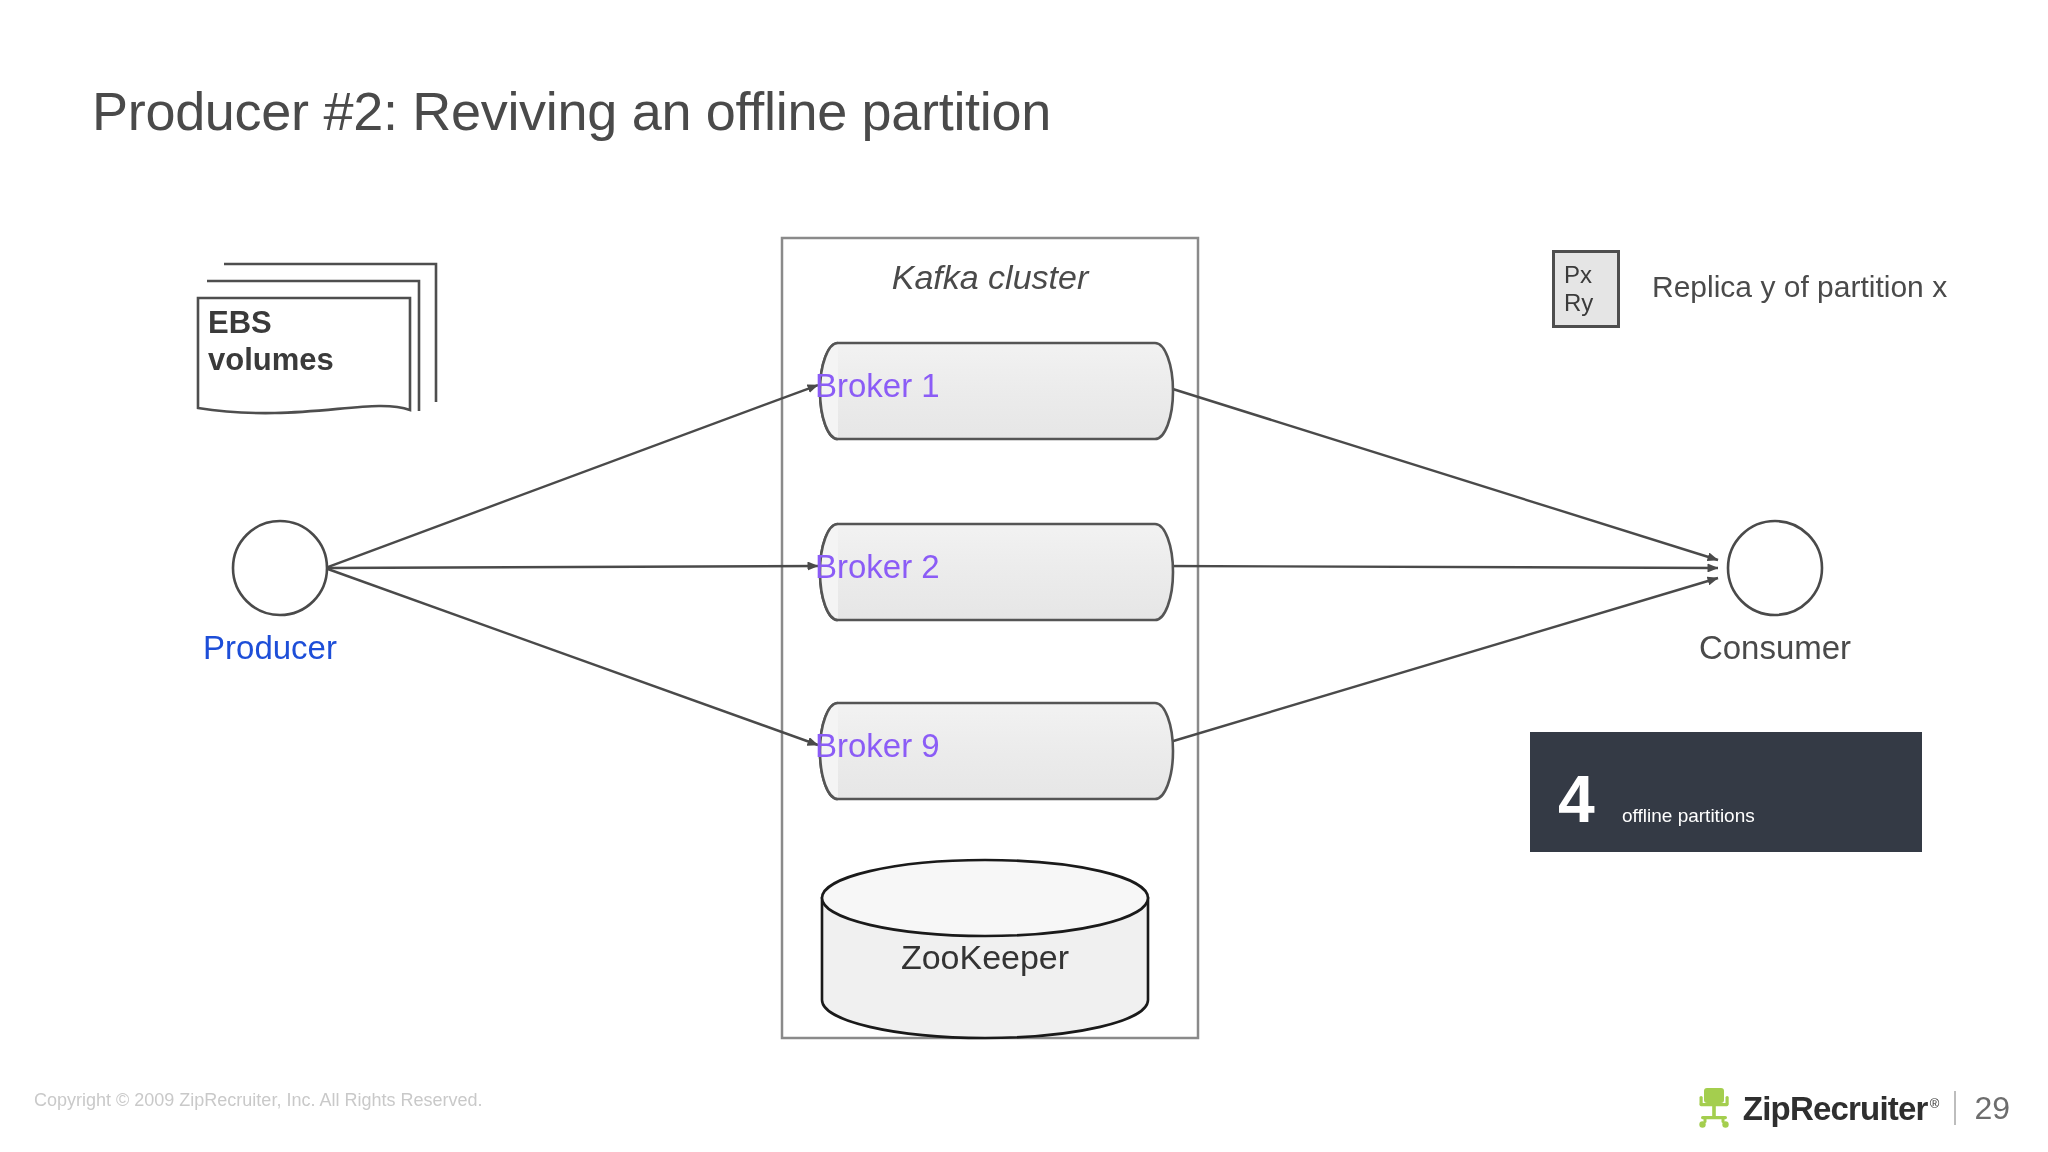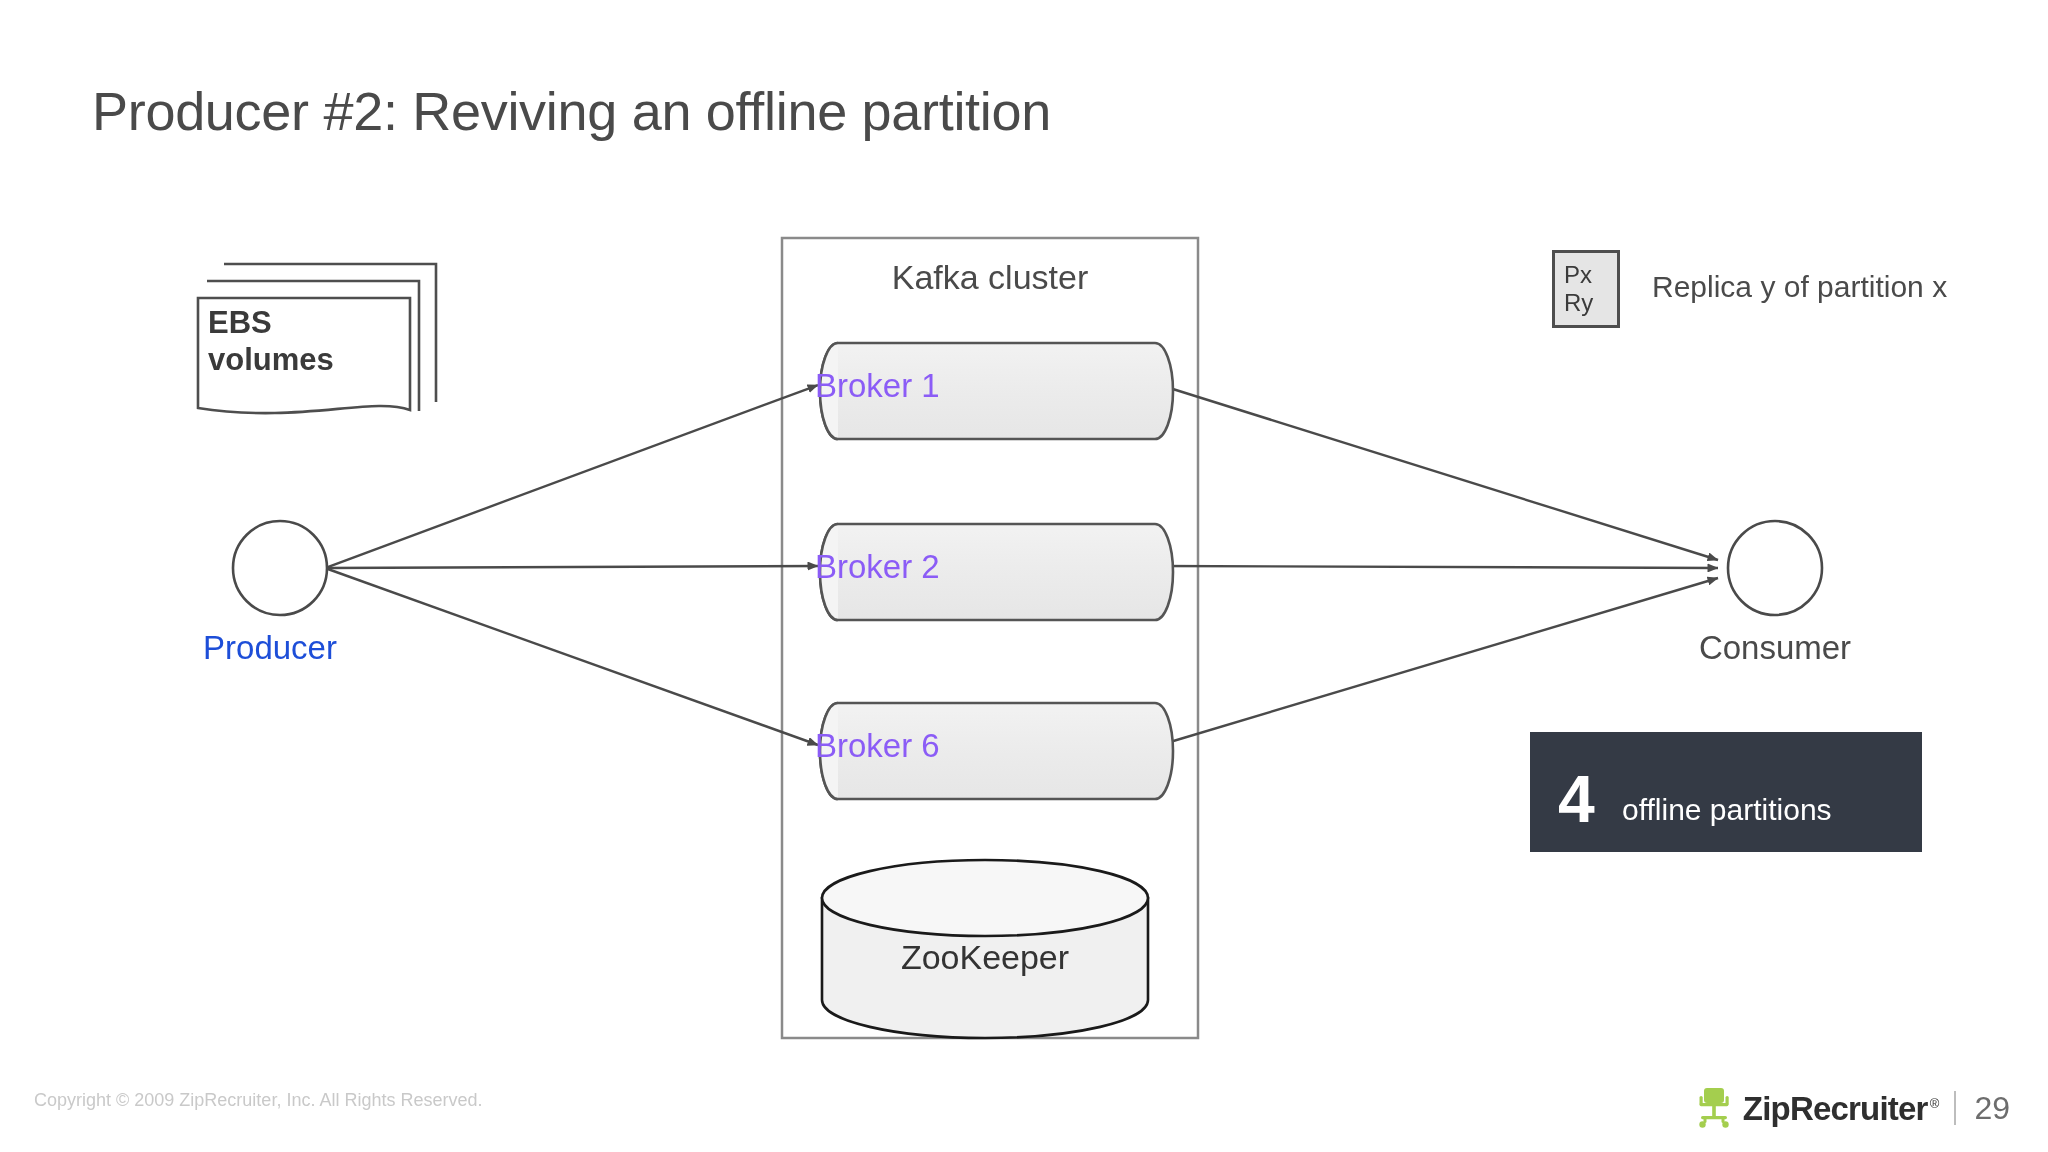--- a/index.html
+++ b/index.html
@@ -55,20 +55,21 @@
   }
 
   #kafka-cluster-label {
     left: 790px;
     top: 258px;
     width: 400px;
     text-align: center;
     font-size: 34px;
     font-weight: 300;
     color: #4a4a4a;
+    font-style: italic;
   }
 
   .broker-label {
     width: 340px;
     font-size: 33px;
     font-weight: 400;
     color: #8b5cf6;
   }
   #broker-1-label { left: 815px; top: 367px; }
   #broker-2-label { left: 815px; top: 548px; }
@@ -152,21 +153,21 @@
     bottom: 20px;
     font-size: 66px;
     font-weight: 700;
     color: #ffffff;
     line-height: 1;
   }
   #metric-caption {
     position: absolute;
     left: 92px;
     bottom: 27px;
-    font-size: 30px;
+    font-size: 19px;
     font-weight: 300;
     color: #ffffff;
     line-height: 1;
     white-space: nowrap;
   }
   #cluster-health-status {
     background: #fa0008;
     height: 72px;
     display: flex;
     align-items: center;
@@ -291,21 +292,21 @@
 
 <div class="dg-label" id="ebs-label">
   <div>EBS</div>
   <div>volumes</div>
 </div>
 
 <div class="dg-label" id="kafka-cluster-label">Kafka cluster</div>
 
 <div class="dg-label broker-label" id="broker-1-label">Broker 1</div>
 <div class="dg-label broker-label" id="broker-2-label">Broker 2</div>
-<div class="dg-label broker-label" id="broker-3-label">Broker 6</div>
+<div class="dg-label broker-label" id="broker-3-label">Broker 9</div>
 
 <div class="dg-label" id="zookeeper-label">ZooKeeper</div>
 
 <div class="dg-label" id="producer-label">Producer</div>
 <div class="dg-label" id="consumer-label">Consumer</div>
 
 <div id="legend-box">
   <div class="legend-line">Px</div>
   <div class="legend-line">Ry</div>
 </div>

